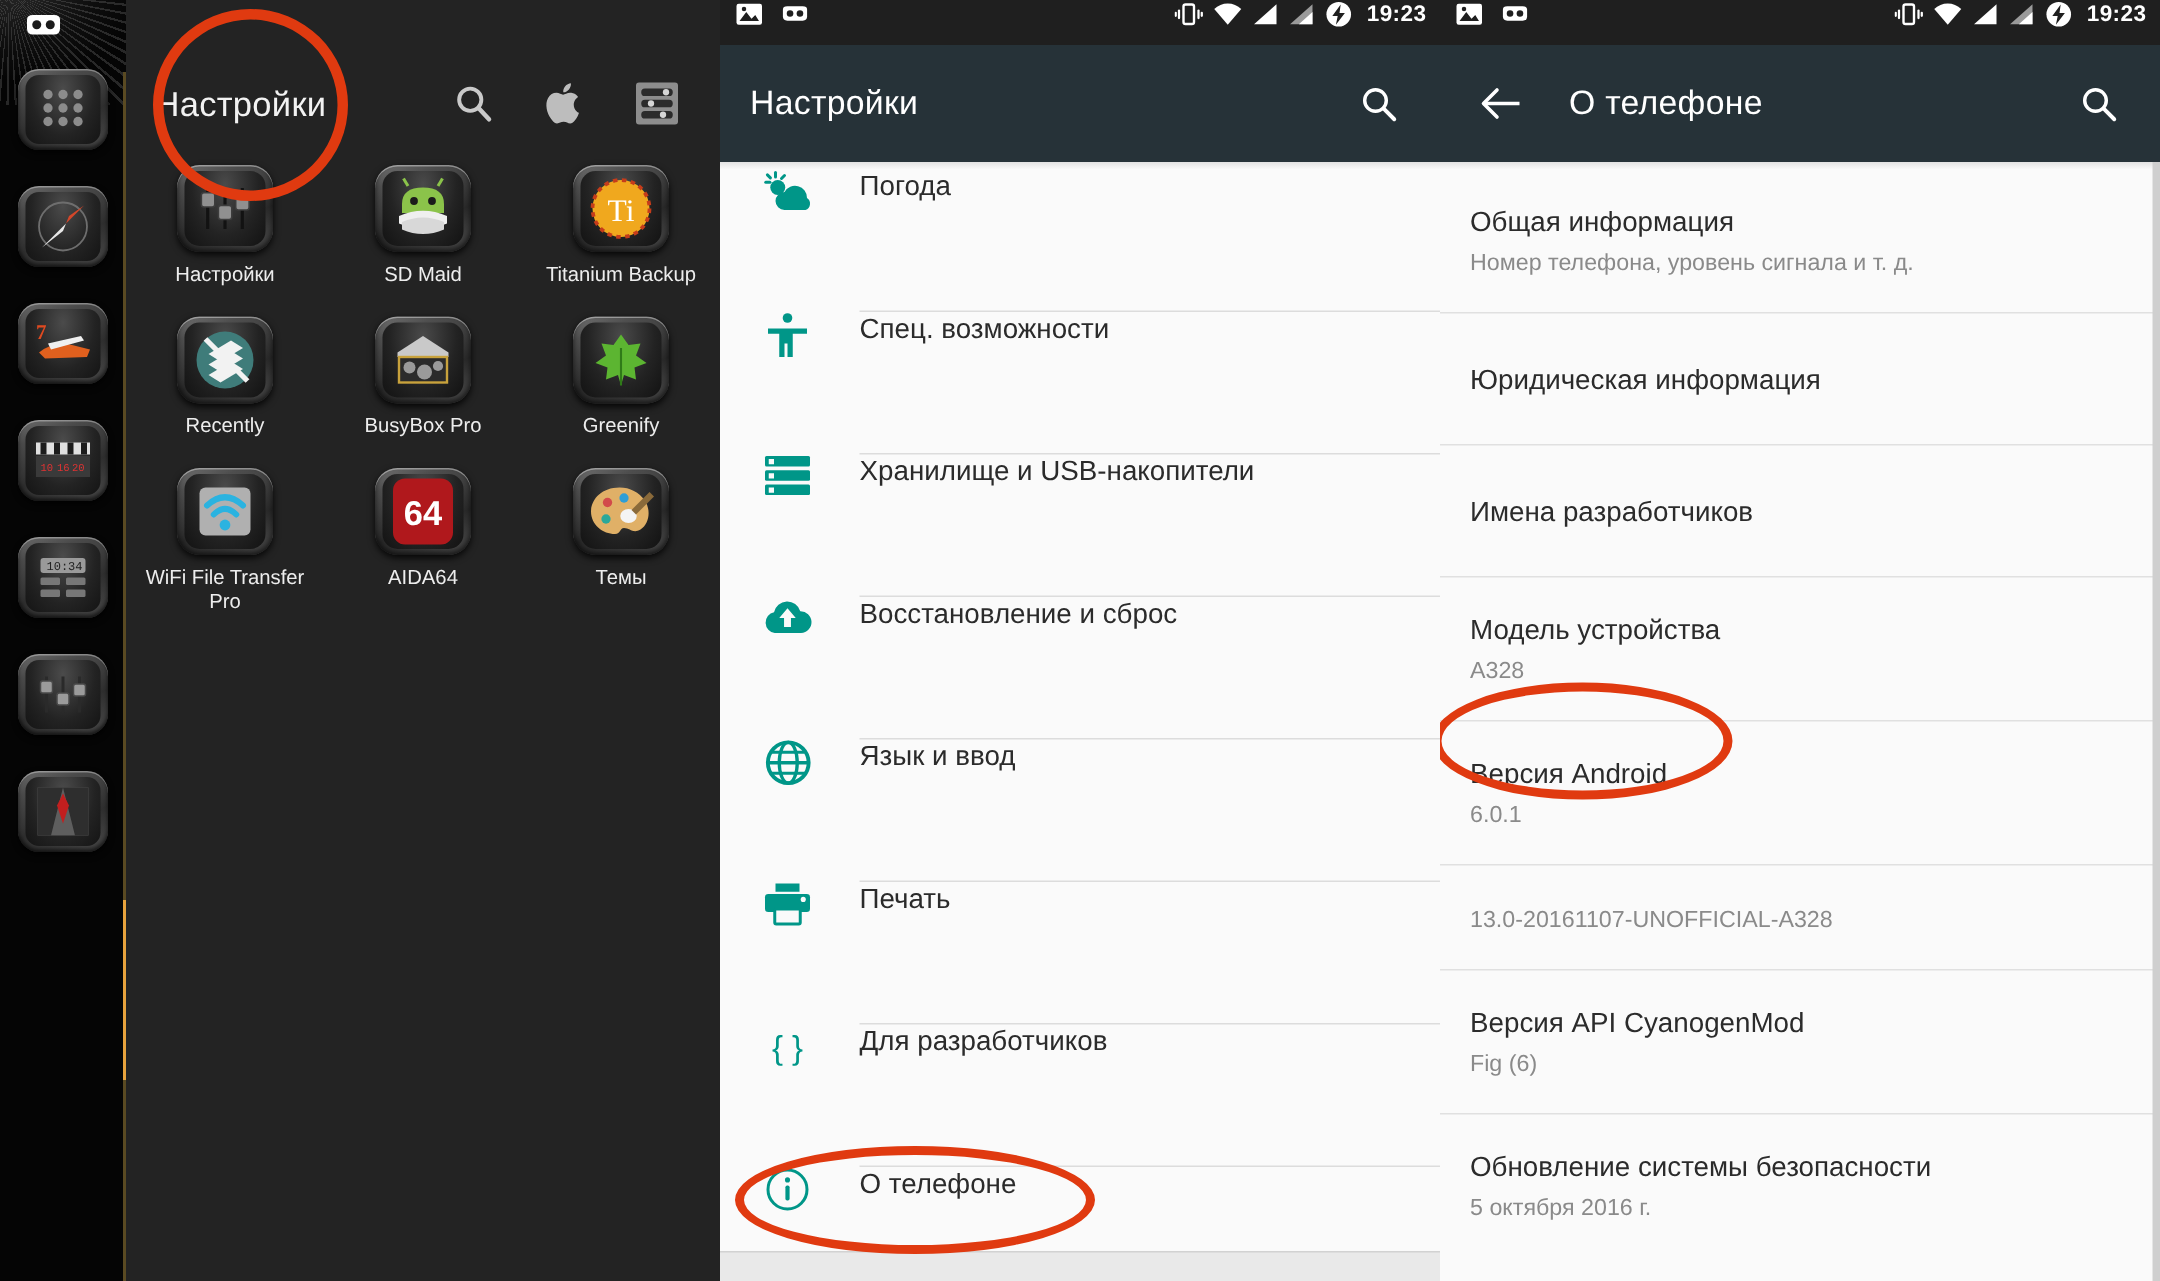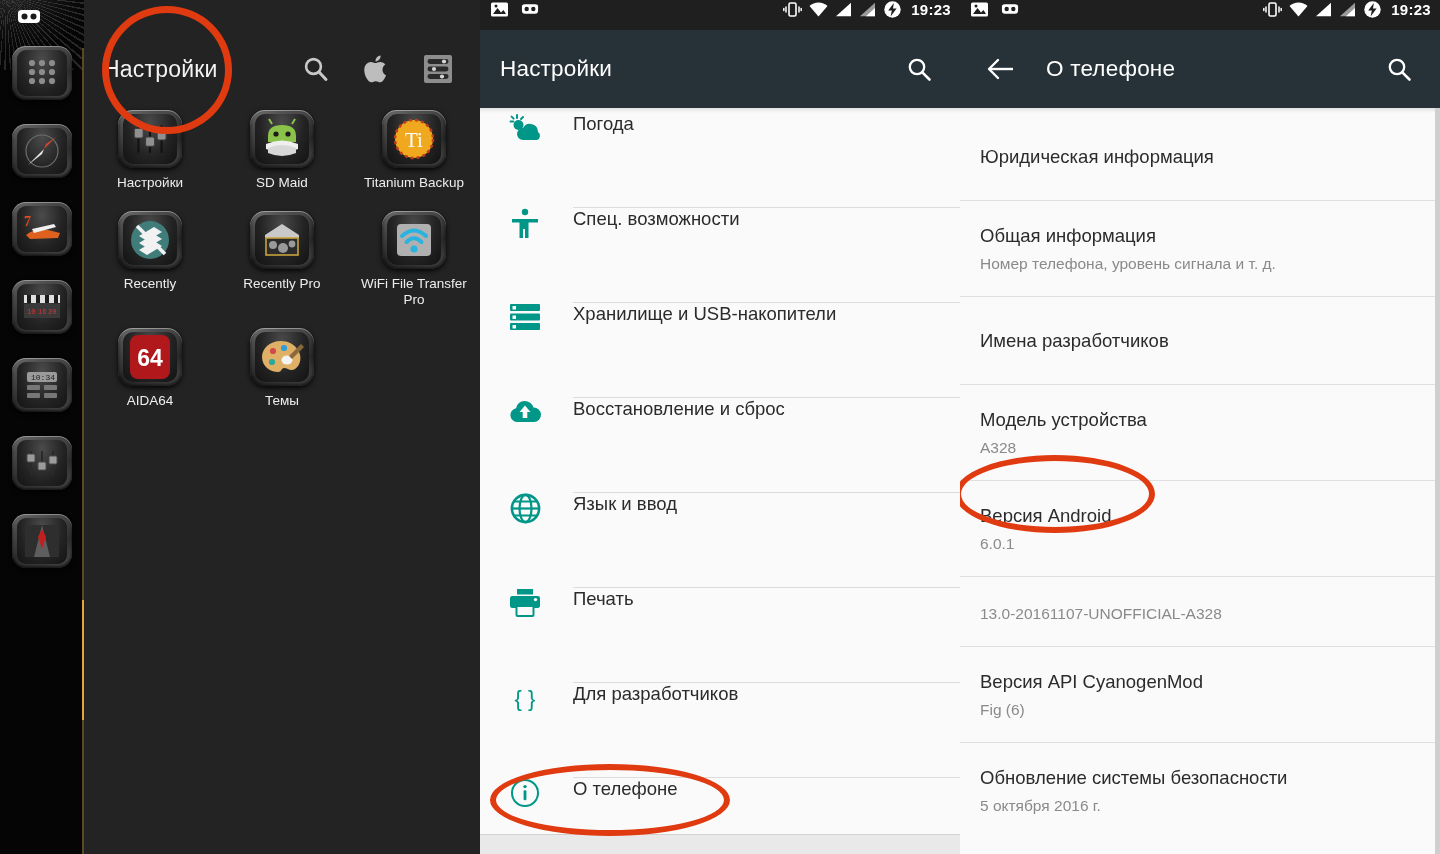--- a/index.html
+++ b/index.html
@@ -357,23 +357,34 @@
               <path d="M6 16 L23 5 L40 16 L40 19 L6 19 Z" fill="#c9c9c9"></path>
               <rect x="7" y="19" width="32" height="17" fill="#2b2b2b" stroke="#c8a23c" stroke-width="1.6"></rect>
               <g fill="#9a9a9a">
                 <circle cx="14" cy="26" r="4"></circle>
                     <circle cx="24" cy="29" r="5"></circle>
                     <circle cx="33" cy="25" r="3.4"></circle>
               </g>
             </svg>
           </div>
             </div>
-          <div class="app-label">Recently Pro</div>
-        </div>
-
+          <div class="app-label">BusyBox Pro</div>
+        </div>
+
+        <div class="app-cell">
+          <div class="app-icon">
+              <div class="inner">
+            <svg width="40" height="40" viewBox="0 0 40 40">
+              <path d="M20 3 L25 10 L33 9 L30 17 L37 22 L29 25 L30 33 L22 30 L20 37 L18 30 L10 33 L11 25 L3 22 L10 17 L7 9 L15 10 Z" fill="#5cb531"></path>
+              <line x1="20" y1="12" x2="20" y2="37" stroke="#2f7a18" stroke-width="1.4"></line>
+            </svg>
+          </div>
+            </div>
+          <div class="app-label">Greenify</div>
+        </div>
 
         <div class="app-cell">
           <div class="app-icon">
               <div class="inner">
             <svg width="44" height="40" viewBox="0 0 44 40">
               <rect x="5" y="4" width="34" height="32" rx="4" fill="#b0b0b0"></rect>
               <g fill="none" stroke="#2bb3e0" stroke-width="4" stroke-linecap="round">
                 <path d="M10 16 Q22 5 34 16"></path>
                 <path d="M14.5 22 Q22 14.5 29.5 22"></path>
               </g>
@@ -640,30 +651,30 @@
         <svg width="27" height="27" viewBox="0 0 27 27">
           <circle cx="11" cy="11" r="7.2" fill="none" stroke="#fff" stroke-width="2.3"></circle>
           <line x1="16.3" y1="16.3" x2="23.5" y2="23.5" stroke="#fff" stroke-width="2.6" stroke-linecap="round"></line>
         </svg>
       </div>
     </div>
 
     <div class="list-top-shadow"></div>
 
     <div class="list">
-      <div class="arow" style="padding-top:31px;padding-bottom:31px;">
-        <div class="atitle">Юридическая информация</div>
-        <div class="adiv"></div>
-      </div>
       <div class="arow" style="padding-top:22px;padding-bottom:22px;">
         <div class="atitle">Общая информация</div>
         <div class="asub">Номер телефона, уровень сигнала и т. д.</div>
         <div class="adiv"></div>
       </div>
       <div class="arow" style="padding-top:31px;padding-bottom:31px;">
+        <div class="atitle">Юридическая информация</div>
+        <div class="adiv"></div>
+      </div>
+      <div class="arow" style="padding-top:31px;padding-bottom:31px;">
         <div class="atitle">Имена разработчиков</div>
         <div class="adiv"></div>
       </div>
       <div class="arow" style="padding-top:22px;padding-bottom:22px;">
         <div class="atitle">Модель устройства</div>
         <div class="asub">A328</div>
         <div class="adiv"></div>
       </div>
       <div class="arow" style="padding-top:22px;padding-bottom:22px;">
         <div class="atitle">Версия Android</div>

